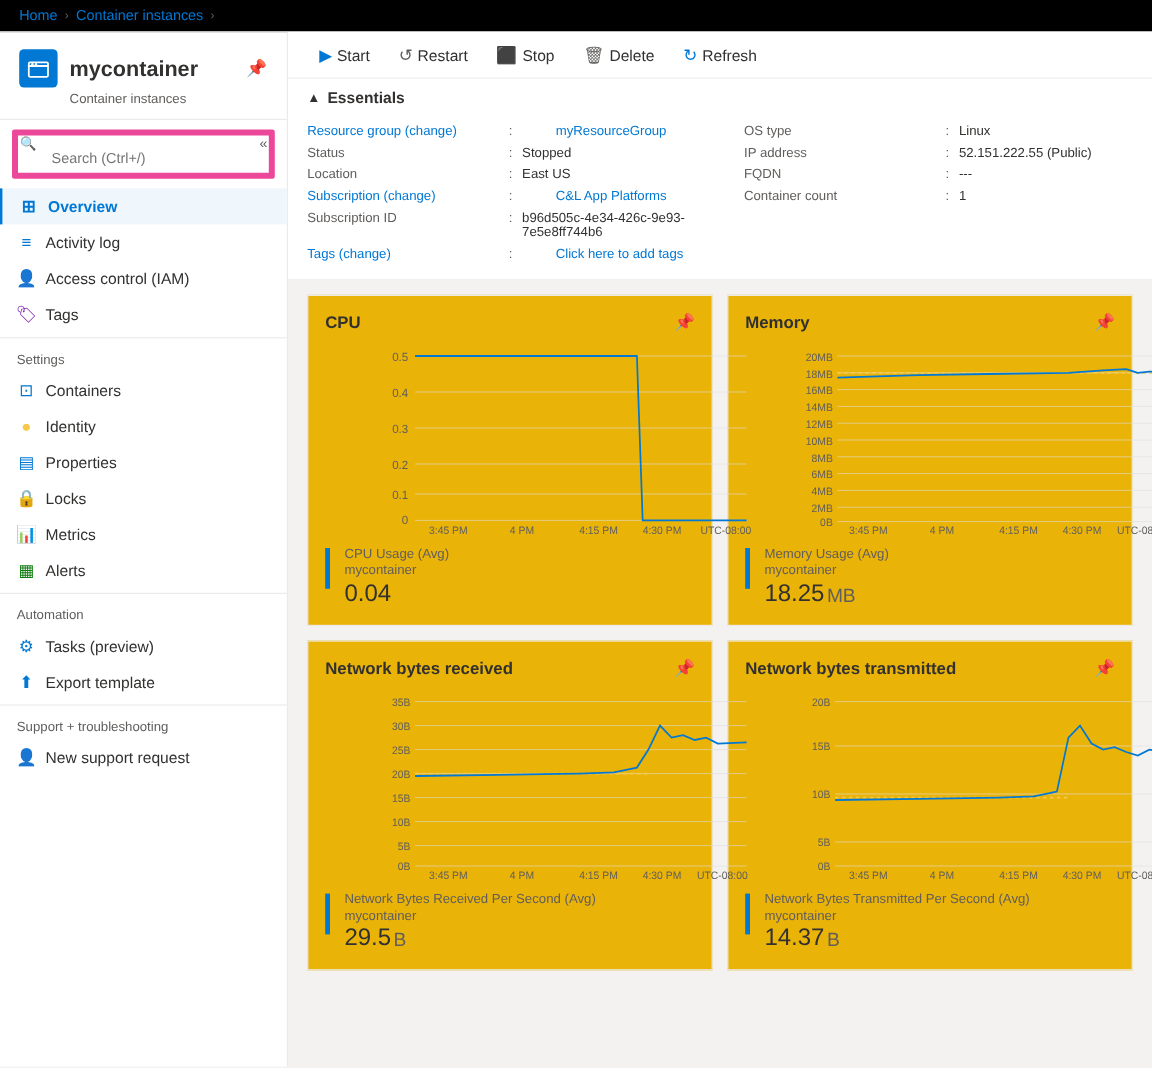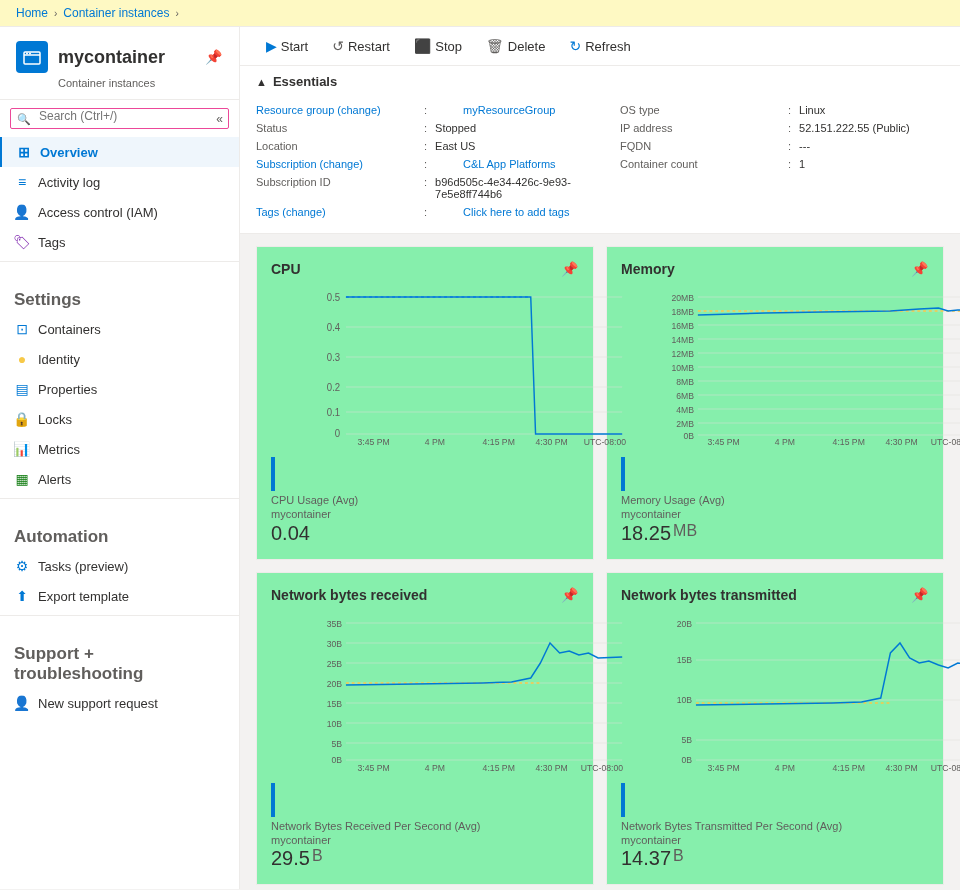--- a/index.html
+++ b/index.html
@@ -1,43 +1,43 @@
 <!DOCTYPE html>
 <html><head>
   <meta charset="utf-8">
   <style>
     * { box-sizing: border-box; margin: 0; padding: 0; }
     body { font-family: 'Segoe UI', Arial, sans-serif; font-size: 13px; background: #f3f2f1; color: #323130; }
 
     
-    .breadcrumb { background: #fef9c3; padding: 6px 16px; font-size: 12px; color: #0078d4; border-bottom: 1px solid #edebe9; display: flex; align-items: center; gap: 6px; }
+    .breadcrumb { background: #000000; padding: 6px 16px; font-size: 12px; color: #0078d4; border-bottom: 1px solid #edebe9; display: flex; align-items: center; gap: 6px; }
     .breadcrumb span { color: #605e5c; }
     .breadcrumb a { color: #0078d4; text-decoration: none; }
     .breadcrumb-sep { color: #605e5c; font-size: 10px; }
 
     .app-layout { display: flex; height: calc(100vh - 28px); }
 
     
     .sidebar { width: 240px; background: #fff; border-right: 1px solid #edebe9; display: flex; flex-direction: column; overflow-y: auto; flex-shrink: 0; }
     .sidebar-header { padding: 14px 16px 10px; border-bottom: 1px solid #edebe9; }
     .sidebar-header-top { display: flex; align-items: center; gap: 10px; margin-bottom: 4px; }
     .container-icon { width: 32px; height: 32px; background: #0078d4; border-radius: 4px; display: flex; align-items: center; justify-content: center; color: white; font-size: 16px; }
     .sidebar-title { font-size: 18px; font-weight: 600; color: #323130; }
     .sidebar-subtitle { font-size: 11px; color: #605e5c; padding-left: 42px; }
     .pin-icon { color: #605e5c; font-size: 14px; margin-left: auto; cursor: pointer; }
 
     .search-box { margin: 8px 10px; position: relative; }
-    .search-box input { width: 100%; border: 1px solid #ec4899; padding: 0 8px 5px 28px; font-size: 12px; border-radius: 2px; outline: none; }
+    .search-box input { width: 100%; border: 5px solid #ec4899; padding: 12px 8px 5px 28px; font-size: 12px; border-radius: 2px; outline: none; }
     .search-box::before { content: '🔍'; position: absolute; left: 7px; top: 5px; font-size: 11px; }
     .collapse-btn { position: absolute; right: 6px; top: 4px; font-size: 12px; color: #605e5c; cursor: pointer; }
 
     .nav-item { display: flex; align-items: center; gap: 8px; padding: 7px 14px; cursor: pointer; font-size: 13px; color: #323130; text-decoration: none; }
     .nav-item.active { background: #eff6fc; color: #0078d4; font-weight: 600; border-left: 2px solid #0078d4; }
     .nav-icon { width: 16px; height: 16px; display: inline-flex; align-items: center; justify-content: center; font-size: 14px; flex-shrink: 0; }
-    .nav-section { padding: 28px 14px 4px; font-size: 17px; font-weight: 700; color: #605e5c; text-transform: none; border-top: 1px solid #edebe9; margin-top: 4px; }
+    .nav-section { padding: 12px 14px 4px; font-size: 11px; font-weight: 400; color: #605e5c; text-transform: none; border-top: 1px solid #edebe9; margin-top: 4px; }
 
     
     .main-content { flex: 1; overflow-y: auto; background: #f3f2f1; }
 
     
     .toolbar { background: #fff; border-bottom: 1px solid #edebe9; padding: 6px 16px; display: flex; align-items: center; gap: 4px; }
     .toolbar-btn { display: flex; align-items: center; gap: 4px; padding: 5px 10px; border: none; background: transparent; cursor: pointer; font-size: 13px; color: #323130; border-radius: 2px; }
     .toolbar-btn .btn-icon { font-size: 14px; color: #0078d4; }
 
     
@@ -47,28 +47,28 @@
     .essentials-body { display: grid; grid-template-columns: 1fr 1fr; padding: 4px 16px 12px; gap: 2px 40px; }
     .ess-row { display: flex; padding: 3px 0; font-size: 11px; }
     .ess-label { width: 160px; color: #605e5c; flex-shrink: 0; }
     .ess-label a { color: #0078d4; text-decoration: none; }
     .ess-value { color: #323130; }
     .ess-value a { color: #0078d4; text-decoration: none; margin-left: 28px; }
     .ess-sep { margin: 0 8px; color: #605e5c; }
 
     
     .charts-area { padding: 12px 16px; display: grid; grid-template-columns: 1fr 1fr; gap: 12px; }
-    .chart-card { background: #86efac; border: 1px solid #edebe9; padding: 14px; }
+    .chart-card { background: #eab308; border: 1px solid #edebe9; padding: 14px; }
     .chart-card-title { font-size: 14px; font-weight: 600; color: #323130; margin-bottom: 10px; display: flex; justify-content: space-between; align-items: center; }
     .chart-pin { cursor: pointer; color: #605e5c; font-size: 14px; }
     .chart-container { width: 100%; height: 160px; position: relative; overflow: hidden; margin-left: 48px; }
-    .chart-legend { display: flex; align-items: flex-start; margin-top: 8px; gap: 2px; flex-direction: column; }
+    .chart-legend { display: flex; align-items: flex-start; margin-top: 8px; gap: 12px; }
     .legend-bar { width: 4px; height: 34px; background: #0078d4; flex-shrink: 0; margin-top: 2px; }
     .legend-text { font-size: 11px; color: #605e5c; line-height: 1.3; }
-    .legend-value { font-size: 20px; font-weight: 300; color: #323130; display: flex; align-items: flex-start; gap: 2px; }
+    .legend-value { font-size: 20px; font-weight: 300; color: #323130; display: flex; align-items: flex-end; gap: 2px; }
     .legend-unit { font-size: 16px; color: #605e5c; }
 
     svg text { font-family: 'Segoe UI', Arial, sans-serif; }
   </style>
 </head>
 <body>
 
 <div class="breadcrumb">
   <a href="#">Home</a>
   <span class="breadcrumb-sep">›</span>

